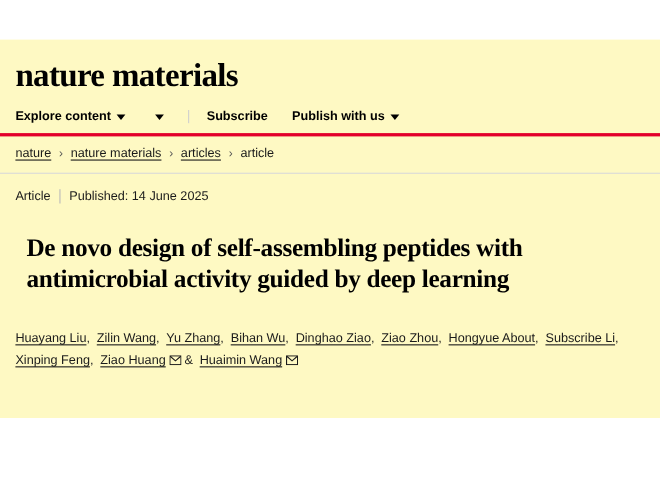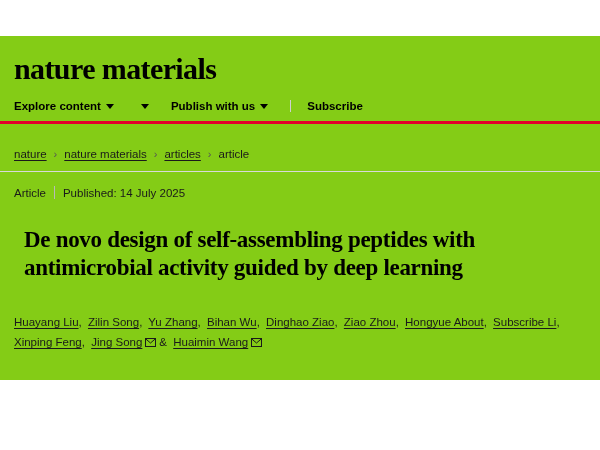--- a/index.html
+++ b/index.html
@@ -11,21 +11,21 @@
     width: 600px;
     height: 450px;
     overflow: hidden;
     font-family: "Liberation Serif", serif;
     color: #000;
   }
   .page {
     position: relative;
     width: 600px;
     height: 450px;
-    background: #84cc16;
+    background: #fef9c3;
     box-sizing: border-box;
   }
   .top-strip {
     height: 36px;
     background: #ffffff;
   }
   .masthead {
     padding: 18px 14px 6px 14px;
   }
   .masthead-title {
@@ -64,21 +64,21 @@
     width: 0;
     height: 0;
     border-left: 4px solid transparent;
     border-right: 4px solid transparent;
     border-top: 5px solid #000;
     display: inline-block;
   }
   .breadcrumb {
     display: flex;
     align-items: center;
-    padding: 24px 14px 0 14px;
+    padding: 10px 14px 0 14px;
     font-family: "Liberation Sans", sans-serif;
     font-size: 11.5px;
     color: #222;
     border-bottom: 1px solid #d9d9d9;
     padding-bottom: 11px;
   }
   .crumb {
     text-decoration: underline;
     text-underline-offset: 2px;
     color: #1a1a1a;
@@ -166,58 +166,58 @@
   </div>
 
   <div class="navbar">
     <div class="nav-item">
       <span>Explore content</span>
       <span class="chev"></span>
     </div>
     <div class="nav-item">
       <span class="chev"></span>
     </div>
+    <div class="nav-item with-sep">
+      <span>Subscribe</span>
+    </div>
     <div class="nav-item">
       <span>Publish with us</span>
       <span class="chev"></span>
-    </div>
-    <div class="nav-item with-sep">
-      <span>Subscribe</span>
     </div>
   </div>
 
   <div class="breadcrumb">
     <span class="crumb">nature</span>
     <span class="crumb-sep">›</span>
     <span class="crumb">nature materials</span>
     <span class="crumb-sep">›</span>
     <span class="crumb">articles</span>
     <span class="crumb-sep">›</span>
     <span class="crumb current">article</span>
   </div>
 
   <div class="meta">
     <span>Article</span>
     <span class="divider"></span>
-    <span>Published: 14 July 2025</span>
+    <span>Published: 14 June 2025</span>
   </div>
 
   <h1 class="title">De novo design of self-assembling peptides with antimicrobial activity guided by deep learning</h1>
 
   <div class="authors">
     <span class="author">Huayang Liu</span><span class="sep-comma">,</span>
-    <span class="author">Zilin Song</span><span class="sep-comma">,</span>
+    <span class="author">Zilin Wang</span><span class="sep-comma">,</span>
     <span class="author">Yu Zhang</span><span class="sep-comma">,</span>
     <span class="author">Bihan Wu</span><span class="sep-comma">,</span>
     <span class="author">Dinghao Ziao</span><span class="sep-comma">,</span>
     <span class="author">Ziao Zhou</span><span class="sep-comma">,</span>
     <span class="author">Hongyue About</span><span class="sep-comma">,</span>
     <span class="author">Subscribe Li</span><span class="sep-comma">,</span>
     <span class="author">Xinping Feng</span><span class="sep-comma">,</span>
-    <span class="author">Jing Song</span><span class="mail"><svg width="11" height="9" viewBox="0 0 11 9">
+    <span class="author">Ziao Huang</span><span class="mail"><svg width="11" height="9" viewBox="0 0 11 9">
           <rect x="0.5" y="0.5" width="10" height="8" fill="none" stroke="#1a1a1a" stroke-width="1"></rect>
           <path d="M0.7 0.9 L5.5 5 L10.3 0.9" fill="none" stroke="#1a1a1a" stroke-width="1"></path>
         </svg></span><span class="amp">&amp;</span>
     <span class="author">Huaimin Wang</span><span class="mail"><svg width="11" height="9" viewBox="0 0 11 9">
           <rect x="0.5" y="0.5" width="10" height="8" fill="none" stroke="#1a1a1a" stroke-width="1"></rect>
           <path d="M0.7 0.9 L5.5 5 L10.3 0.9" fill="none" stroke="#1a1a1a" stroke-width="1"></path>
         </svg></span>
   </div>
 
   <div class="bottom-fill"></div>

